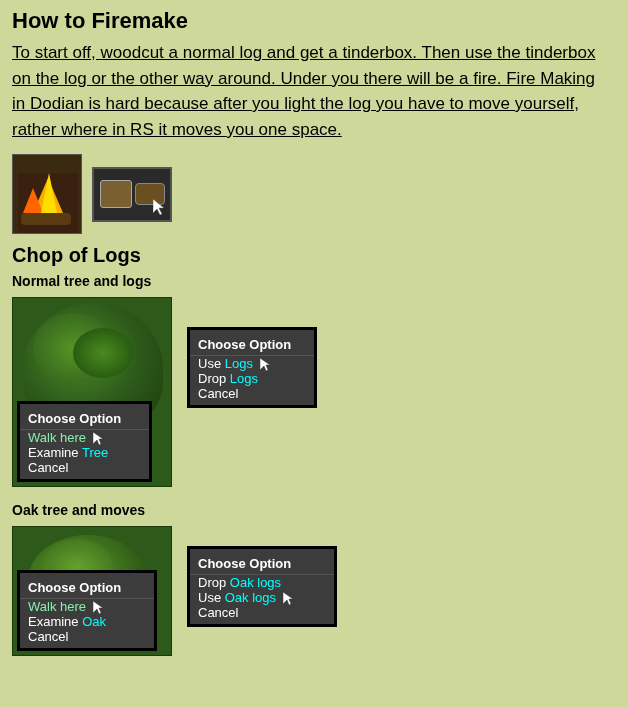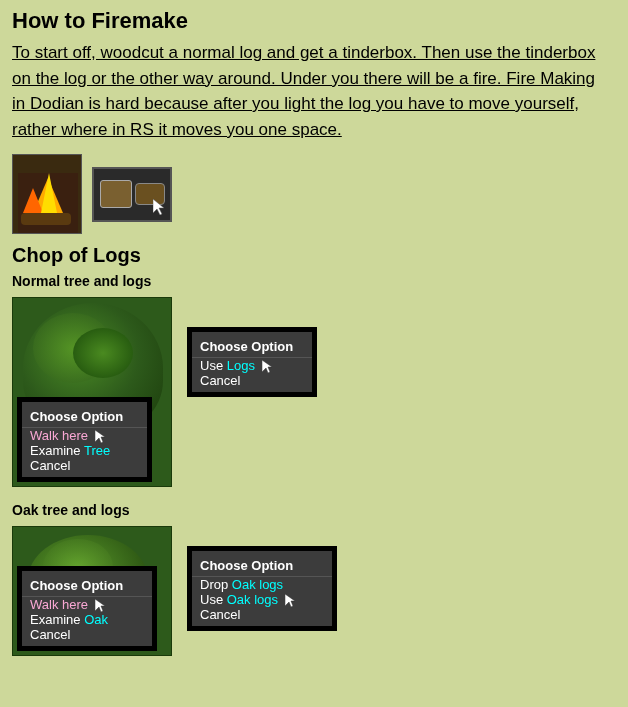--- a/index.html
+++ b/index.html
@@ -80,41 +80,41 @@
       width: 160px;
       height: 130px;
       background: #2d5a1b;
       border: 1px solid #1a3a0a;
       position: relative;
       overflow: hidden;
       flex-shrink: 0;
     }
     .context-menu {
       background: #3c3c3c;
-      border: 5px solid #000000;
+      border: 3px solid #000000;
       padding: 4px 0;
       min-width: 120px;
       font-size: 13px;
       color: #fff;
       position: relative;
     }
     .context-menu-title {
       background: #3c3c3c;
       color: #fff;
       font-weight: bold;
       padding: 3px 8px;
       font-size: 13px;
       border-bottom: 1px solid #555;
     }
     .context-menu-item {
       padding: 0 8px;
       white-space: nowrap;
       font-size: 13px;
     }
-    .yellow { color: #f9a8d4; text-align: center; }
+    .yellow { color: #86efac; text-align: center; }
     .cyan { color: #00ffff; }
     .white { color: #ffffff; }
     
     .tree-overlay-menu {
       position: absolute;
       bottom: 5px;
       left: 5px;
       z-index: 10;
     }
     
@@ -319,27 +319,30 @@
   <div class="logs-menu">
     <div class="context-menu" style="min-width:130px;">
       <div class="context-menu-title">Choose Option</div>
       <div class="context-menu-item">
         <span class="white">Use </span><span class="cyan">Logs</span>
         <svg style="vertical-align:middle;margin-left:3px;" width="10" height="13" viewBox="0 0 10 13">
           <polygon points="0,0 0,12 4,8 6,13 8,12 6,7 10,7" fill="white" stroke="#333" stroke-width="0.5"></polygon>
         </svg>
       </div>
       <div class="context-menu-item">
+        <span class="white">Drop </span><span class="cyan">Logs</span>
+      </div>
+      <div class="context-menu-item">
         <span class="white">Cancel</span>
       </div>
     </div>
   </div>
 </div>
 
-<div class="section-label oak-section">Oak tree and logs</div>
+<div class="section-label oak-section">Oak tree and moves</div>
 
 <div class="bottom-row">
 
   <div style="position:relative;flex-shrink:0;">
     <div class="tree-img-oak">
       <div class="oak-canopy"></div>
       <div style="position:absolute;top:12px;left:30px;width:70px;height:55px;border-radius:50%;background:radial-gradient(ellipse,#6aaa30,#3a6a1a);opacity:0.6;"></div>
       <div class="oak-trunk"></div>
 
       <div class="oak-person-head"></div>

